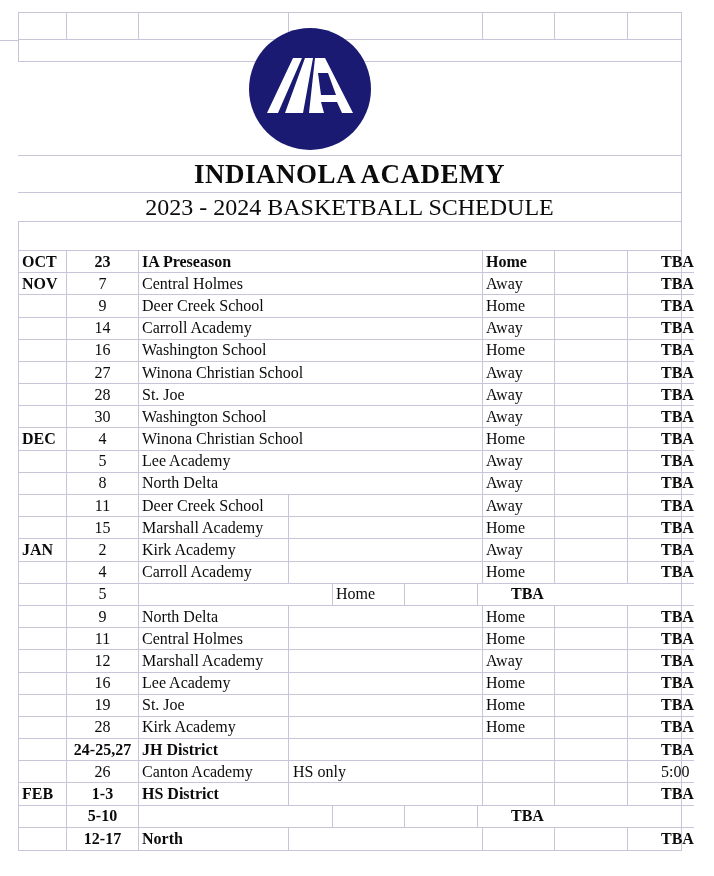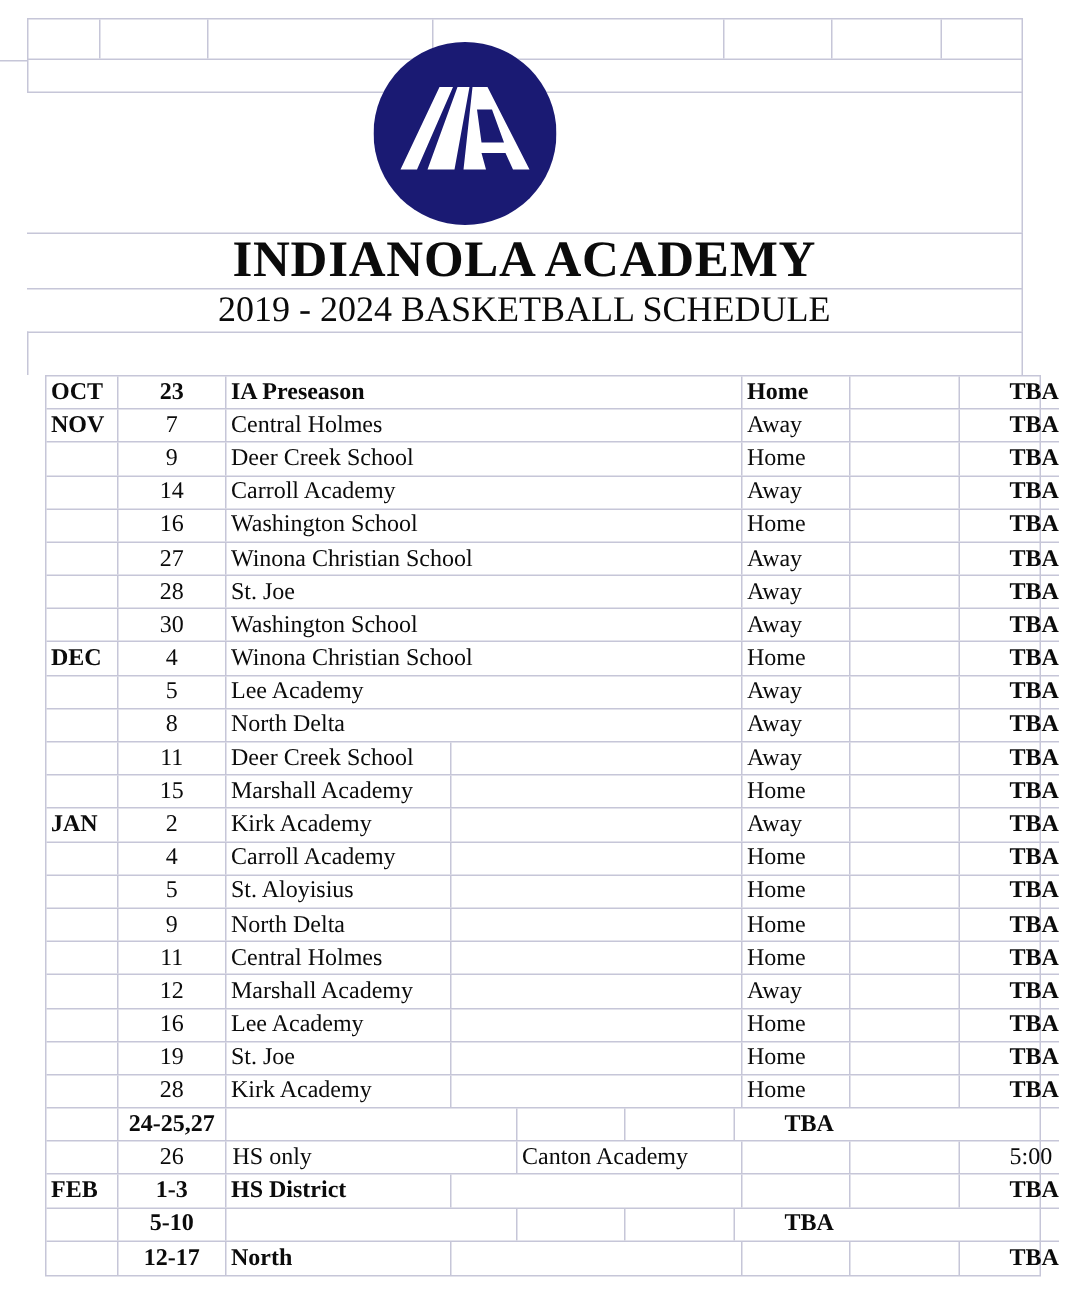--- a/index.html
+++ b/index.html
@@ -22,28 +22,28 @@
   .leftstub{position:absolute;left:0;top:40px;width:18px;height:1px;background:var(--grid);}
   .logoband{position:absolute;left:18px;top:62px;width:664px;height:93px;box-sizing:border-box;
     border-right:1px solid var(--grid);}
   
   .logo{position:absolute;left:249px;top:28px;width:122px;height:122px;z-index:3;}
   .logo svg{display:block;width:100%;height:100%;}
   
   .titlerow{position:absolute;left:18px;top:155px;width:664px;height:37px;box-sizing:border-box;
     border-top:1px solid var(--grid);border-right:1px solid var(--grid);
     display:flex;align-items:center;justify-content:center;
-    font-size:34px;font-weight:bold;letter-spacing:0.5px;}
+    font-size:27px;font-weight:bold;letter-spacing:0.5px;}
   .subtitlerow{position:absolute;left:18px;top:192px;width:664px;height:29px;box-sizing:border-box;
     border-top:1px solid var(--grid);border-right:1px solid var(--grid);
     display:flex;align-items:center;justify-content:center;font-size:24px;}
   .spacerrow{position:absolute;left:18px;top:221px;width:664px;height:29px;box-sizing:border-box;
     border-top:1px solid var(--grid);border-left:1px solid var(--grid);border-right:1px solid var(--grid);}
   
-  .schedule{position:absolute;left:30px;top:250px;width:664px;height:601px;box-sizing:border-box;
+  .schedule{position:absolute;left:18px;top:250px;width:664px;height:601px;box-sizing:border-box;
     border:1px solid var(--grid);display:grid;grid-template-rows:repeat(27,1fr);font-size:16px;}
   .srow{display:flex;box-sizing:border-box;border-bottom:1px solid var(--grid);min-height:0;}
   .srow:last-child{border-bottom:none;}
   .srow .c{box-sizing:border-box;border-right:1px solid var(--grid);
     display:flex;align-items:center;white-space:nowrap;overflow:visible;line-height:1;}
   .srow .c:last-child{border-right:none;margin-left:28px;}
   .c.mon{width:48px;padding-left:3px;font-weight:bold;}
   .c.dt{width:72px;justify-content:center;}
   .c.opp{width:150px;padding-left:3px;}
   .c.oppwide{width:344px;padding-left:3px;text-align:right;}
@@ -75,21 +75,21 @@
     <svg viewBox="0 0 122 122" xmlns="http://www.w3.org/2000/svg">
       <circle cx="61" cy="61" r="61" fill="#1a1a73"></circle>
       <path fill="#ffffff" fill-rule="evenodd" d="M18 85 L44 30 L53 30 L29 85 Z
            M36 85 L56 30 L64 30 L54 85 Z
            M60 85 L66 30 L76 30 L104 85 L93 85 L88 74 L72 74 L75 85 Z
            M69 45 L79 45 L87 67 L72 67 Z"></path>
     </svg>
   </div>
 
   <div class="titlerow">INDIANOLA ACADEMY</div>
-  <div class="subtitlerow">2019 - 2024 BASKETBALL SCHEDULE</div>
+  <div class="subtitlerow">2023 - 2024 BASKETBALL SCHEDULE</div>
   <div class="spacerrow"></div>
 
   <div class="schedule">
       <div class="srow">
         <div class="c mon b">OCT</div>
         <div class="c dt b">23</div>
         <div class="c oppwide b">IA Preseason</div>
         <div class="c loc b">Home</div>
         <div class="c sp"></div>
         <div class="c time b">TBA</div>
@@ -206,21 +206,20 @@
         <div class="c dt">4</div>
         <div class="c opp">Carroll Academy</div>
         <div class="c note"></div>
         <div class="c loc">Home</div>
         <div class="c sp"></div>
         <div class="c time b">TBA</div>
       </div>
       <div class="srow">
         <div class="c mon b"></div>
         <div class="c dt">5</div>
-        <div class="c opp">St. Aloyisius</div>
         <div class="c note"></div>
         <div class="c loc">Home</div>
         <div class="c sp"></div>
         <div class="c time b">TBA</div>
       </div>
       <div class="srow">
         <div class="c mon b"></div>
         <div class="c dt">9</div>
         <div class="c opp">North Delta</div>
         <div class="c note"></div>
@@ -269,30 +268,31 @@
         <div class="c dt">28</div>
         <div class="c opp">Kirk Academy</div>
         <div class="c note"></div>
         <div class="c loc">Home</div>
         <div class="c sp"></div>
         <div class="c time b">TBA</div>
       </div>
       <div class="srow">
         <div class="c mon b"></div>
         <div class="c dt b">24-25,27</div>
+        <div class="c opp b">JH District</div>
         <div class="c note"></div>
         <div class="c loc b"></div>
         <div class="c sp"></div>
         <div class="c time b">TBA</div>
       </div>
       <div class="srow">
         <div class="c mon b"></div>
         <div class="c dt">26</div>
+        <div class="c opp">Canton Academy</div>
         <div class="c note">HS only</div>
-        <div class="c opp">Canton Academy</div>
         <div class="c loc"></div>
         <div class="c sp"></div>
         <div class="c time">5:00</div>
       </div>
       <div class="srow">
         <div class="c mon b">FEB</div>
         <div class="c dt b">1-3</div>
         <div class="c opp b">HS District</div>
         <div class="c note"></div>
         <div class="c loc b"></div>

